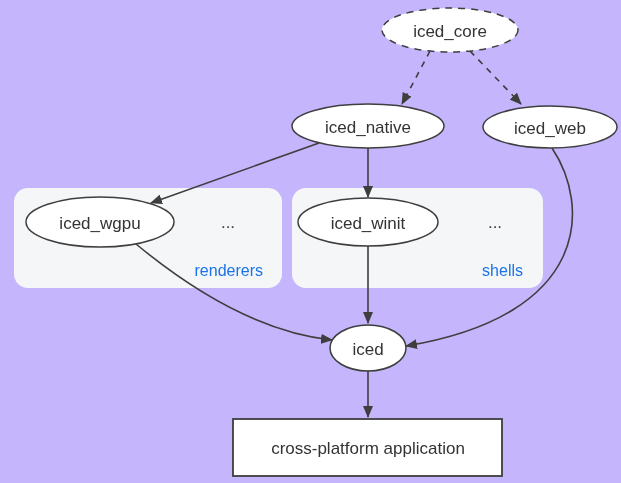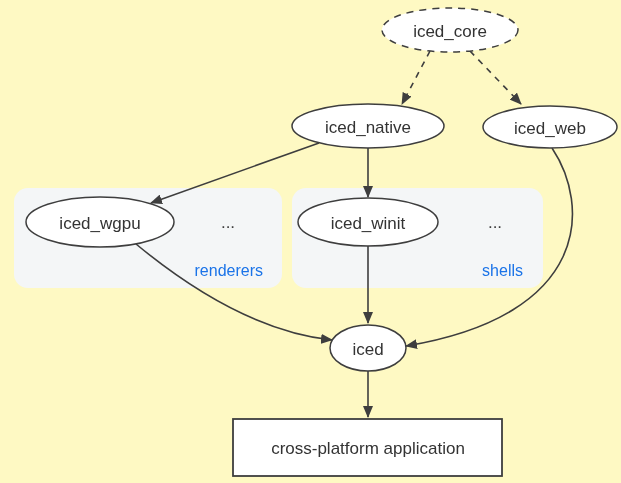--- a/index.html
+++ b/index.html
@@ -4,21 +4,21 @@
 <style>
   html, body {
     margin: 0;
     padding: 0;
     background: #ffffff;
   }
   .canvas {
     position: relative;
     width: 621px;
     height: 483px;
-    background: #fef9c3;
+    background: #c4b5fd;
     overflow: hidden;
     font-family: "Liberation Sans", sans-serif;
   }
   svg { display: block; }
   .group-box {
     fill: var(--group-fill, #f4f6f7);
     stroke: none;
   }
   .node-shape {
     fill: #ffffff;

